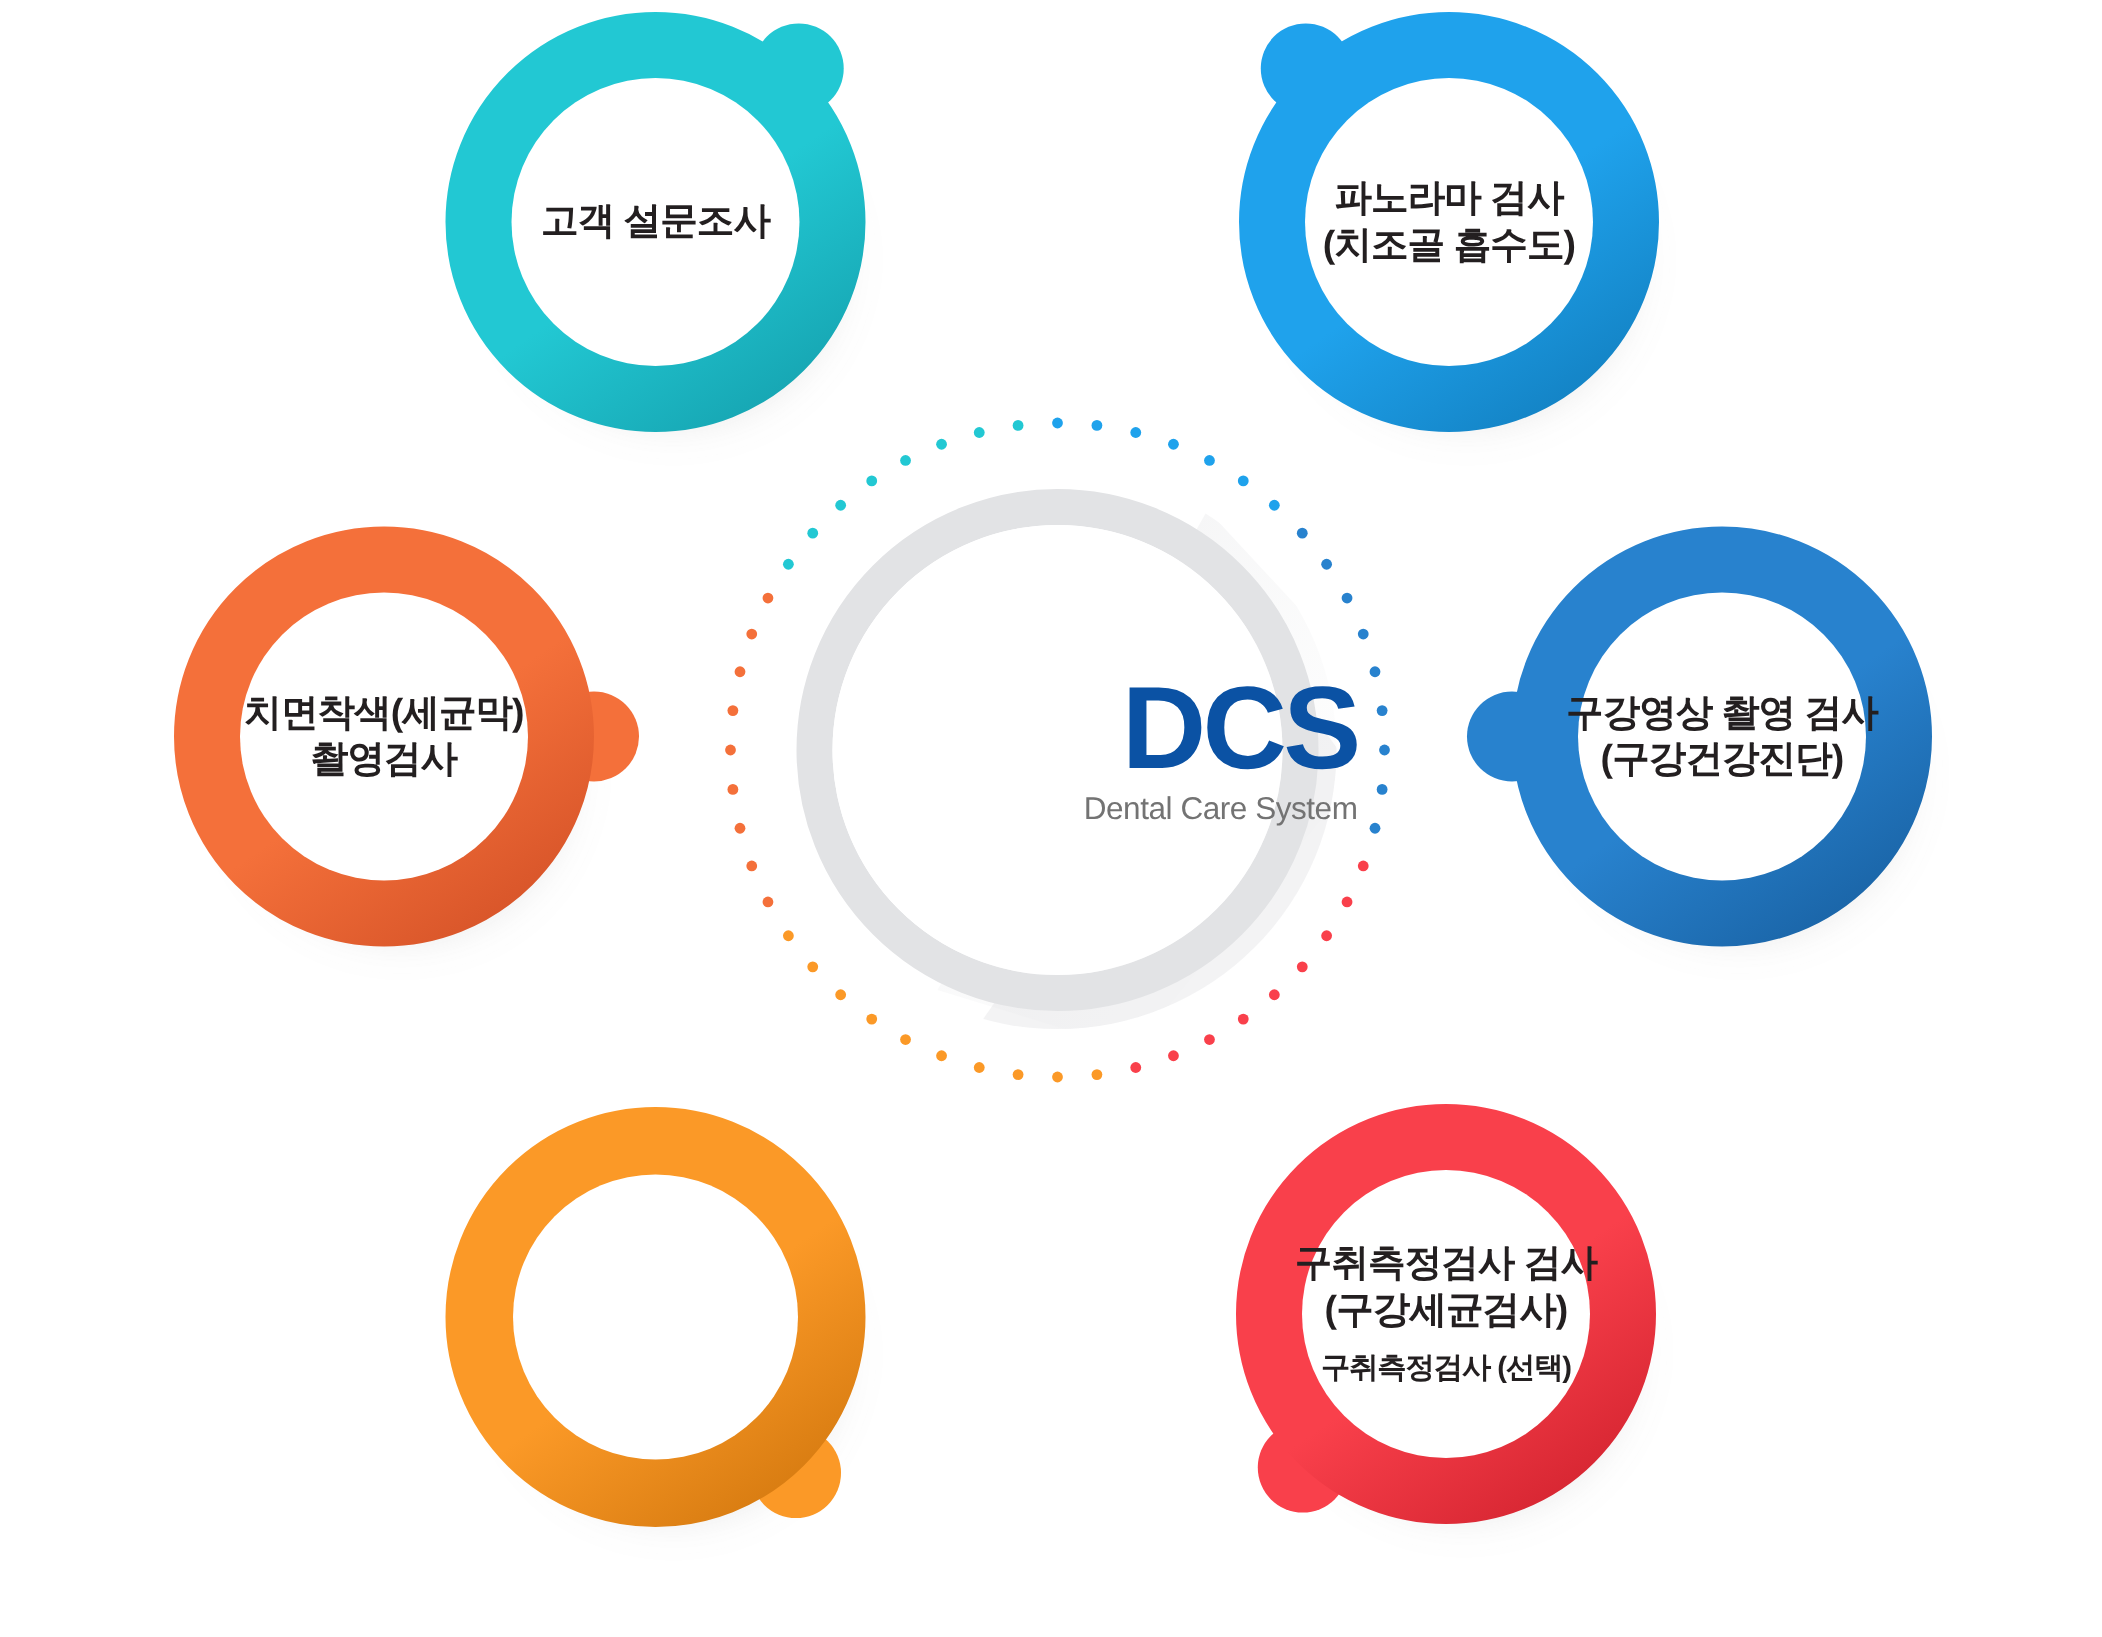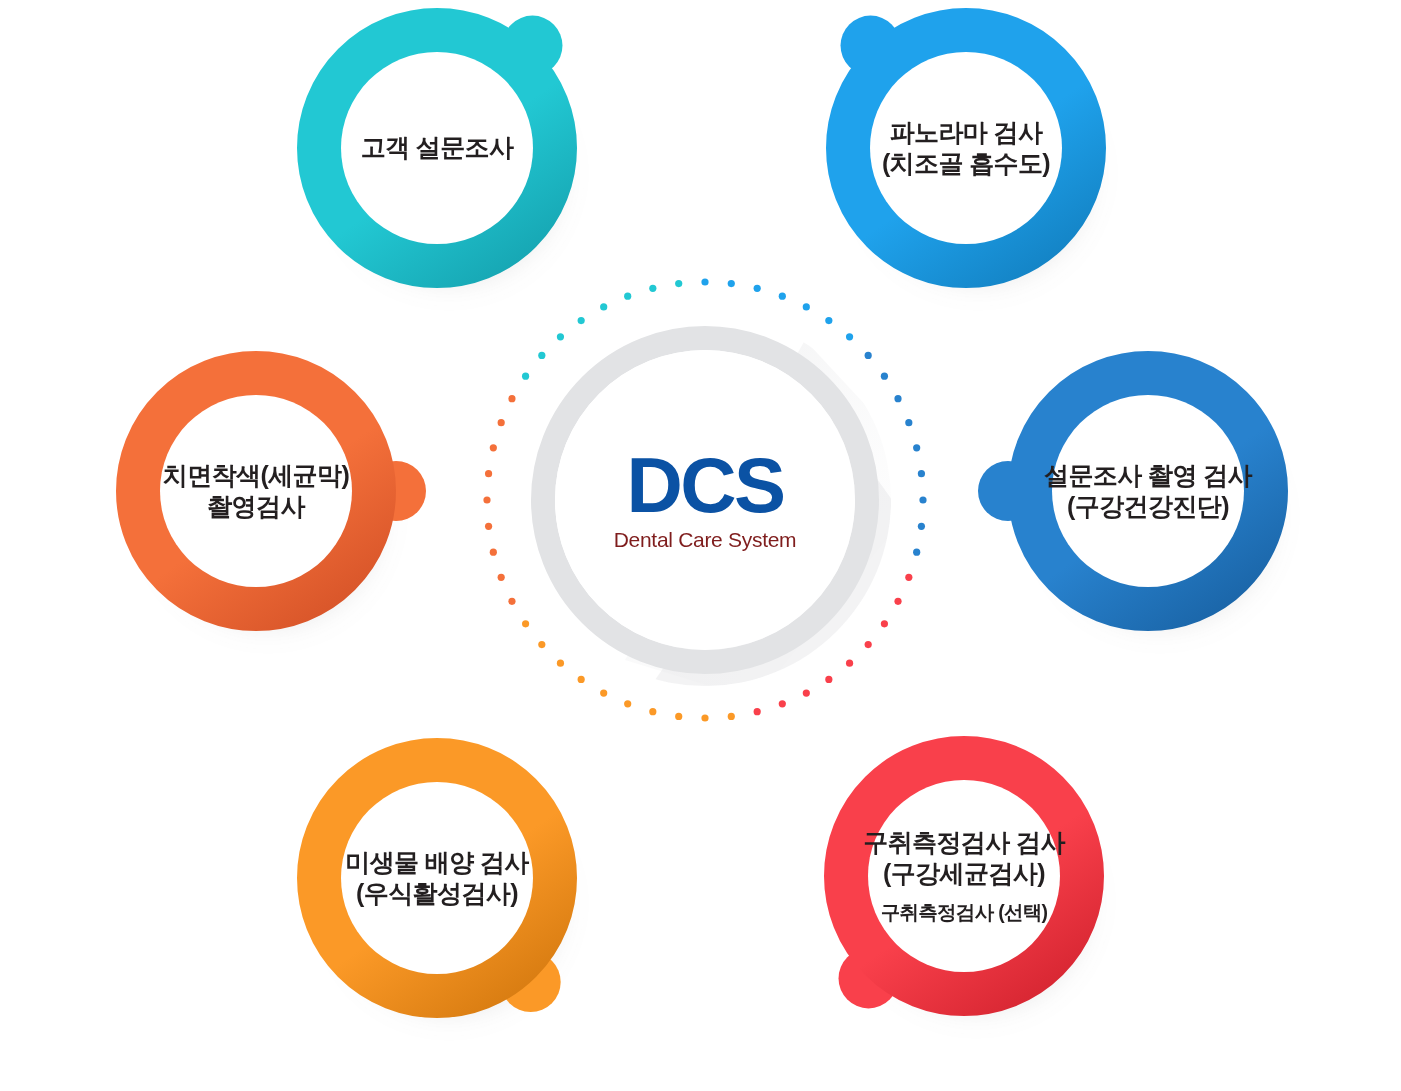--- a/index.html
+++ b/index.html
@@ -78,34 +78,34 @@
     height: 400px;
   }
   #hub .hub-text {
     position: absolute;
     left: 0;
     top: 0;
     width: 400px;
     height: 400px;
     display: flex;
     flex-direction: column;
-    align-items: center;
+    align-items: flex-end;
     justify-content: center;
     z-index: 3;
   }
   #hub .brand {
     font-size: 78px;
     font-weight: bold;
     color: #0b52a4;
     letter-spacing: -2.5px;
     line-height: 0.95;
   }
   #hub .brand-sub {
     font-size: 21px;
-    color: #7f1d1d;
+    color: #737373;
     letter-spacing: -0.3px;
     margin-top: 5px;
   }
 
   
   #orbit {
     position: absolute;
     left: 0;
     top: 0;
     width: 1401px;
@@ -303,21 +303,21 @@
           </defs>
           <ellipse cx="192" cy="205" rx="128" ry="126" fill="url(#s3)" filter="url(#f3)"></ellipse>
           <g>
             <circle cx="40" cy="179.99999999999997" r="30" fill="#2882ce"></circle>
             <rect x="150" y="150" width="160" height="60" rx="30" fill="#2882ce" transform="rotate(-180 180 180)"></rect>
           </g>
           <circle cx="180" cy="180" r="117" fill="none" stroke="url(#g3)" stroke-width="46"></circle>
           <circle cx="180" cy="180" r="95" fill="#ffffff"></circle>
         </svg>
         <div class="inner">
-          <div class="line">설문조사 촬영 검사</div>
+          <div class="line">구강영상 촬영 검사</div>
           <div class="line">(구강건강진단)</div>
         </div>
       </div>
       <div class="node" style="left: 297px; top: 738px;">
         <svg class="ring-svg" viewBox="0 0 360 360">
           <defs>
             <linearGradient id="g4" x1="0.15" y1="0" x2="0.85" y2="1">
               <stop offset="0%" stop-color="#fb9927"></stop>
               <stop offset="55%" stop-color="#fb9927"></stop>
               <stop offset="100%" stop-color="#d97d12"></stop>
@@ -331,24 +331,20 @@
             </filter>
           </defs>
           <ellipse cx="192" cy="205" rx="128" ry="126" fill="url(#s4)" filter="url(#f4)"></ellipse>
           <g>
             <circle cx="273.67828489024015" cy="284.0402755668352" r="30" fill="#fb9927"></circle>
             <rect x="150" y="150" width="160" height="60" rx="30" fill="#fb9927" transform="rotate(48 180 180)"></rect>
           </g>
           <circle cx="180" cy="180" r="117" fill="none" stroke="url(#g4)" stroke-width="46"></circle>
           <circle cx="180" cy="180" r="95" fill="#ffffff"></circle>
         </svg>
-        <div class="inner">
-          <div class="line">미생물 배양 검사</div>
-          <div class="line">(우식활성검사)</div>
-        </div>
       </div>
       <div class="node" style="left: 824px; top: 736px;">
         <svg class="ring-svg" viewBox="0 0 360 360">
           <defs>
             <linearGradient id="g5" x1="0.15" y1="0" x2="0.85" y2="1">
               <stop offset="0%" stop-color="#f9404b"></stop>
               <stop offset="55%" stop-color="#f9404b"></stop>
               <stop offset="100%" stop-color="#d82733"></stop>
             </linearGradient>
             <radialGradient id="s5" cx="0.5" cy="0.5" r="0.5">

